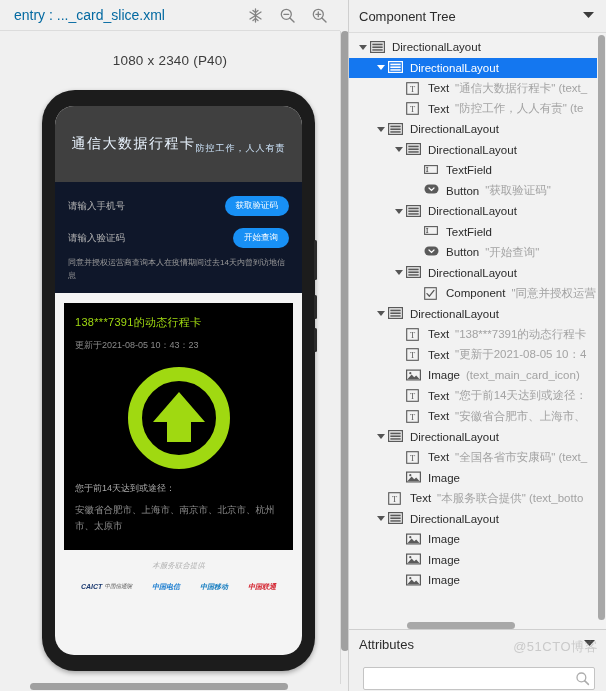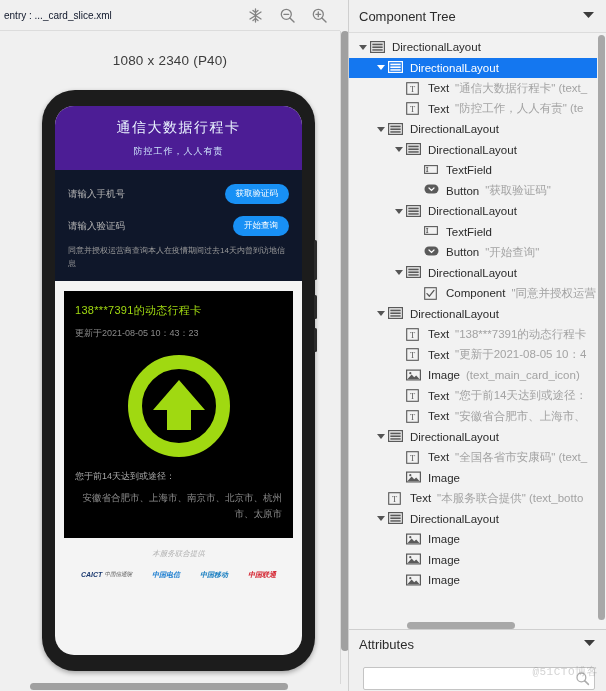--- a/index.html
+++ b/index.html
@@ -15,21 +15,21 @@
   #preview-panel {
     position: absolute; left: 0; top: 0; width: 348px; height: 691px;
     background: #f0f0f0;
   }
   #preview-toolbar {
     position: absolute; left: 0; top: 0; width: 340px; height: 31px;
     background: #f0f0f0; border-bottom: 1px solid #dcdcdc;
     display: flex; align-items: center;
   }
   #entry-label {
-    font-size: 10px; color: #0f172a; margin-left: 4px;
+    font-size: 14px; color: #0369a1; margin-left: 14px;
     white-space: nowrap;
   }
   #toolbar-icons {
     margin-left: auto; margin-right: 12px; display: flex; align-items: center; gap: 15px;
   }
   .tb-icon { width: 17px; height: 17px; cursor: pointer; opacity: .72; }
   .tb-icon svg { display: block; }
 
   #preview-area {
     position: absolute; left: 0; top: 31px; width: 340px; height: 653px;
@@ -59,22 +59,22 @@
   .phone-btn.b1 { top: 205px; height: 24px; }
   .phone-btn.b2 { top: 238px; height: 24px; }
 
   #screen {
     width: 100%; height: 100%; overflow: hidden;
     background: #f4f4f4; border-radius: 19px;
   }
 
   
   #app-header {
-    background: #4c1d95; height: 64px;
-    display: flex; flex-direction: column; align-items: center; justify-content: center;
+    background: #404040; height: 76px;
+    display: flex; flex-direction: row; align-items: center; justify-content: center;
   }
   #app-title { color: #eaf4ff; font-size: 14px; letter-spacing: 1.5px; }
   #app-subtitle { color: #cfe6fd; font-size: 9px; letter-spacing: 1px; margin-top: 8px; }
 
   
   #form-block { background: #0f172a; padding: 11px 13px 10px 13px; }
   .form-row {
     display: flex; align-items: center; justify-content: space-between;
     height: 26px; margin-bottom: 6px;
   }
@@ -88,21 +88,21 @@
     font-size: 8px; color: #9a9a9a; line-height: 1.6; margin-top: 2px;
   }
 
   
   #card-wrap { padding: 10px 9px 0 9px; }
   #result-card { background: #000000; padding: 12px 11px 16px 11px; }
   #card-title { color: #a0d911; font-size: 11px; letter-spacing: .3px; }
   #card-updated { color: #8a8a8a; font-size: 9px; margin-top: 9px; }
   #arrow-icon-wrap { display: flex; justify-content: center; margin: 14px 0 12px 0; }
   #route-hint { text-align: left; color: #a8a8a8; font-size: 9px; margin-top: 10px; }
-  #route-list { color: #8e8e8e; font-size: 9.5px; line-height: 1.7; margin-top: 7px; text-align: right; }
+  #route-list { color: #8e8e8e; font-size: 9.5px; line-height: 1.7; margin-top: 7px; }
 
   
   #provider-footer { padding: 11px 0 0 0; font-style: italic; }
   #provider-label { text-align: center; font-size: 7.5px; color: #b0b0b0; }
   #logo-row {
     display: flex; justify-content: space-around; align-items: center;
     margin-top: 9px; padding: 0 7px;
   }
   .logo { height: 14px; display: flex; align-items: center; gap: 2px; }
   .logo .mark { font-size: 7px; font-weight: bold; }
@@ -194,23 +194,23 @@
   #attr-search {
     width: 100%; height: 23px; background: #fff;
     border: 1px solid #c4c4c4; border-radius: 2px;
     font-size: 11px; padding: 0 24px 0 6px; color: #333;
     font-family: "Liberation Sans", sans-serif;
   }
   #attr-search-icon {
     position: absolute; right: 5px; top: 4px; width: 15px; height: 15px; opacity: .55;
   }
   #watermark {
-    position: absolute; right: 8px; top: 664px;
-    font-size: 11px; color: rgba(140,140,140,.38);
-    pointer-events: none; white-space: nowrap; letter-spacing: .5px; font-family: Liberation Mono, monospace;
+    position: absolute; right: 8px; top: 638px;
+    font-size: 13px; color: rgba(140,140,140,.38);
+    pointer-events: none; white-space: nowrap; letter-spacing: .5px;
   }
 </style>
 </head>
 <body>
 
 <div id="app">
 
   <div id="preview-panel">
 
     <div id="preview-toolbar">

